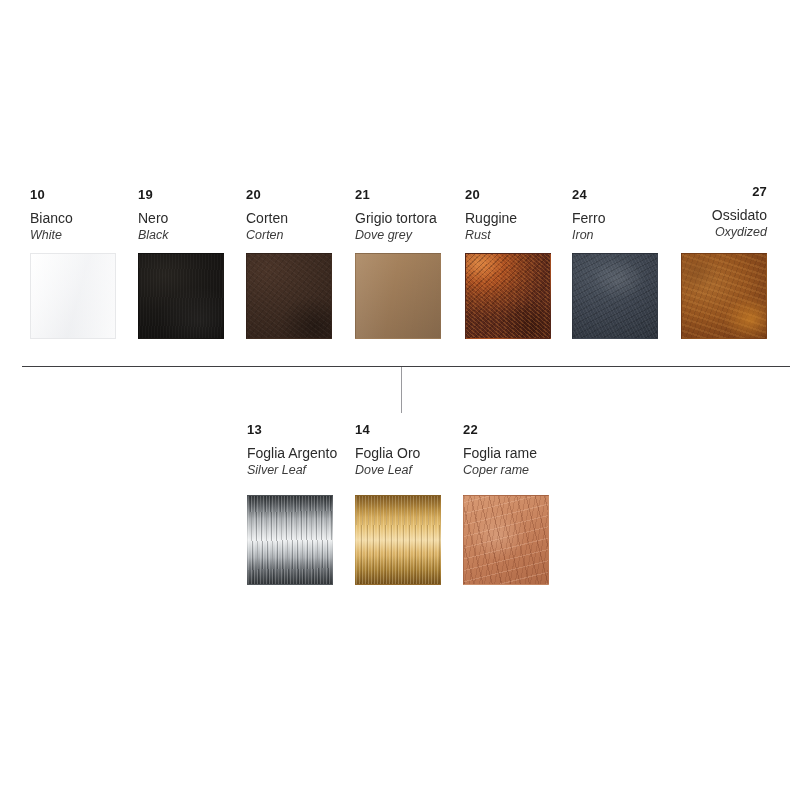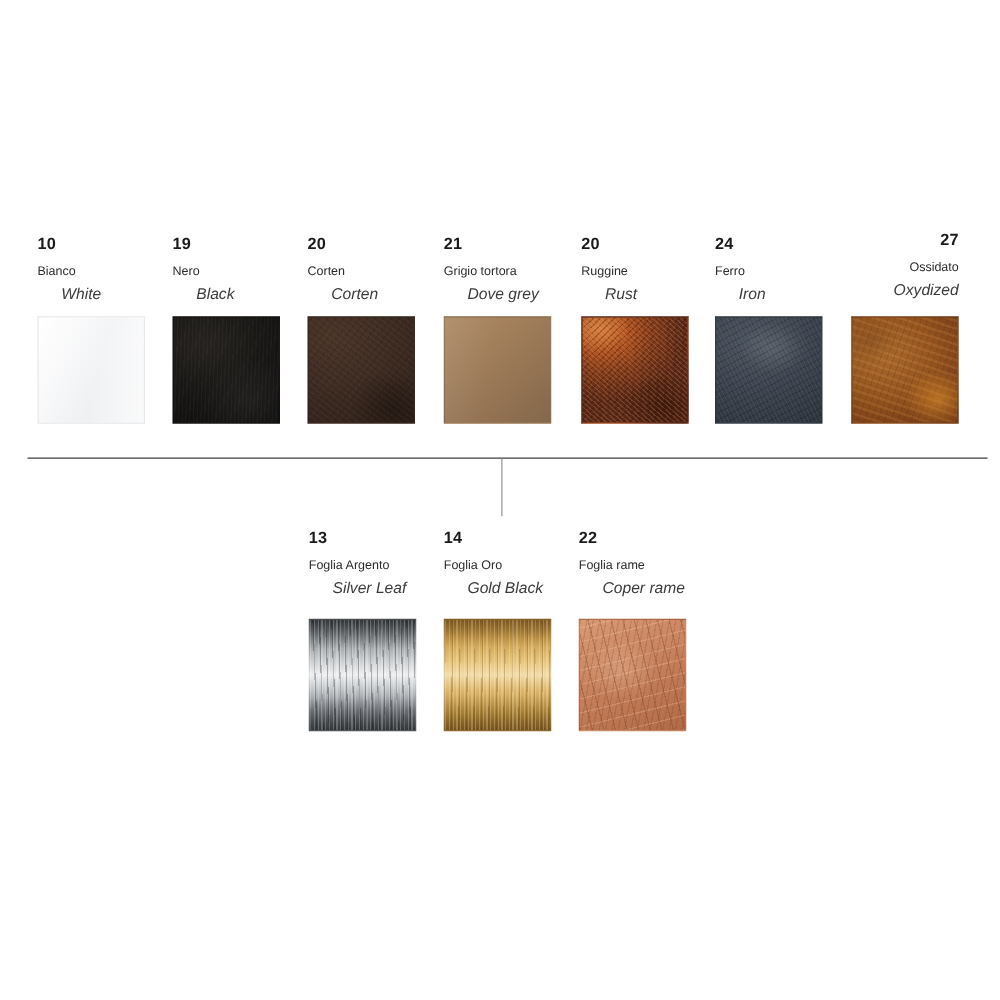--- a/index.html
+++ b/index.html
@@ -13,26 +13,26 @@
   }
   .sheet{position:absolute;left:0;top:0;width:656px;height:800px;}
 
   
   .col{position:absolute;width:86px;}
   .col .num{
     font-size:13px;font-weight:bold;letter-spacing:.2px;
     line-height:14px;color:#1a1a1a;
   }
   .col .it{
-    font-size:10px;line-height:14px;color:#2b2b2b;
+    font-size:14px;line-height:14px;color:#2b2b2b;
     white-space:nowrap;margin-top:9px;
   }
   .col .en{
     font-size:12.5px;line-height:14px;color:#3b3b3b;
-    font-style:italic;white-space:nowrap;margin-top:3px;margin-left:19px;
+    font-style:italic;white-space:nowrap;margin-top:3px;
   }
   .chip{
     width:86px;height:86px;
     margin-top:11px;
     border:1px solid rgba(0,0,0,.06);
     box-sizing:border-box;
     position:relative;
     overflow:hidden;
   }
   .chip .grain{
@@ -254,21 +254,21 @@
       <div class="it">Foglia Argento</div>
       <div class="en">Silver Leaf</div>
       <div class="chip m-silver" style="margin-top:18px;height:90px;">
           <span class="grain"></span>
         </div>
     </div>
 
     <div class="col" style="left:355px;top:423px;">
       <div class="num">14</div>
       <div class="it">Foglia Oro</div>
-      <div class="en">Gold Black</div>
+      <div class="en">Dove Leaf</div>
       <div class="chip m-gold" style="margin-top:18px;height:90px;">
           <span class="grain"></span>
         </div>
     </div>
 
     <div class="col" style="left:463px;top:423px;">
       <div class="num">22</div>
       <div class="it">Foglia rame</div>
       <div class="en">Coper rame</div>
       <div class="chip m-copper" style="margin-top:18px;height:90px;">

